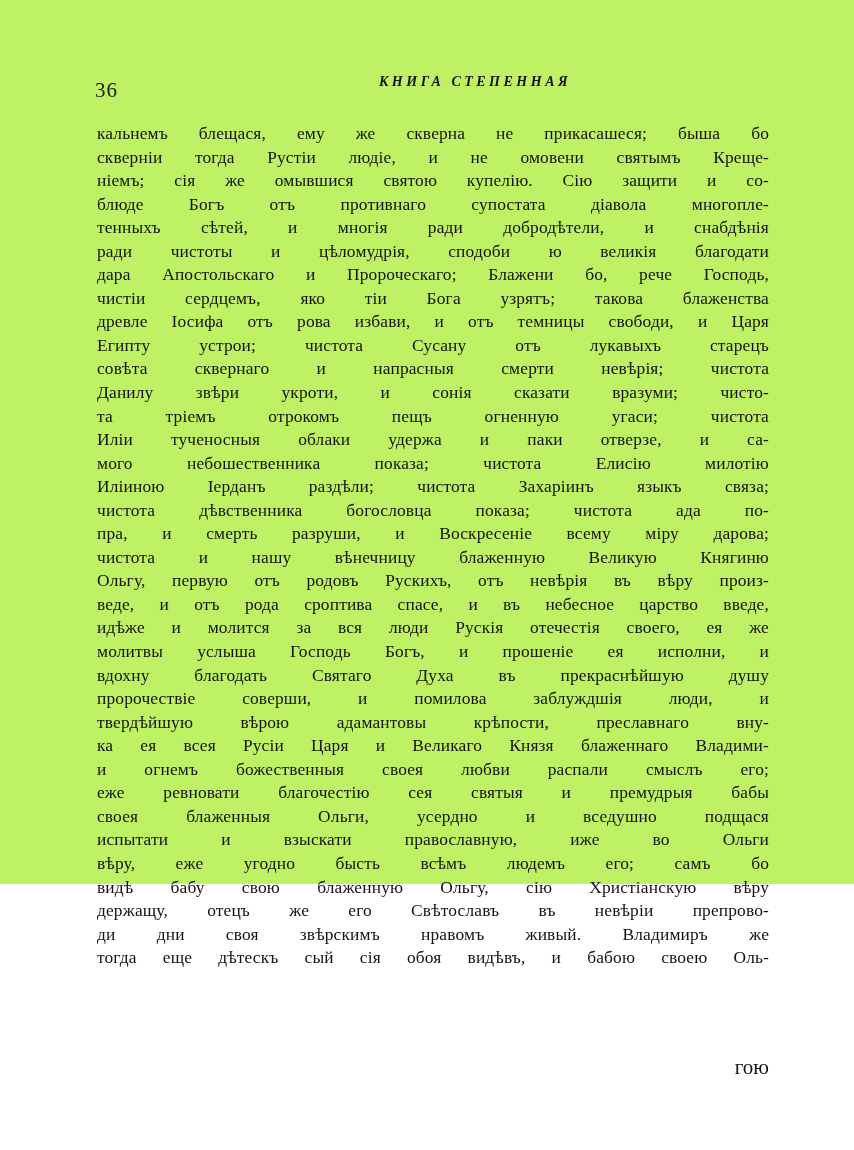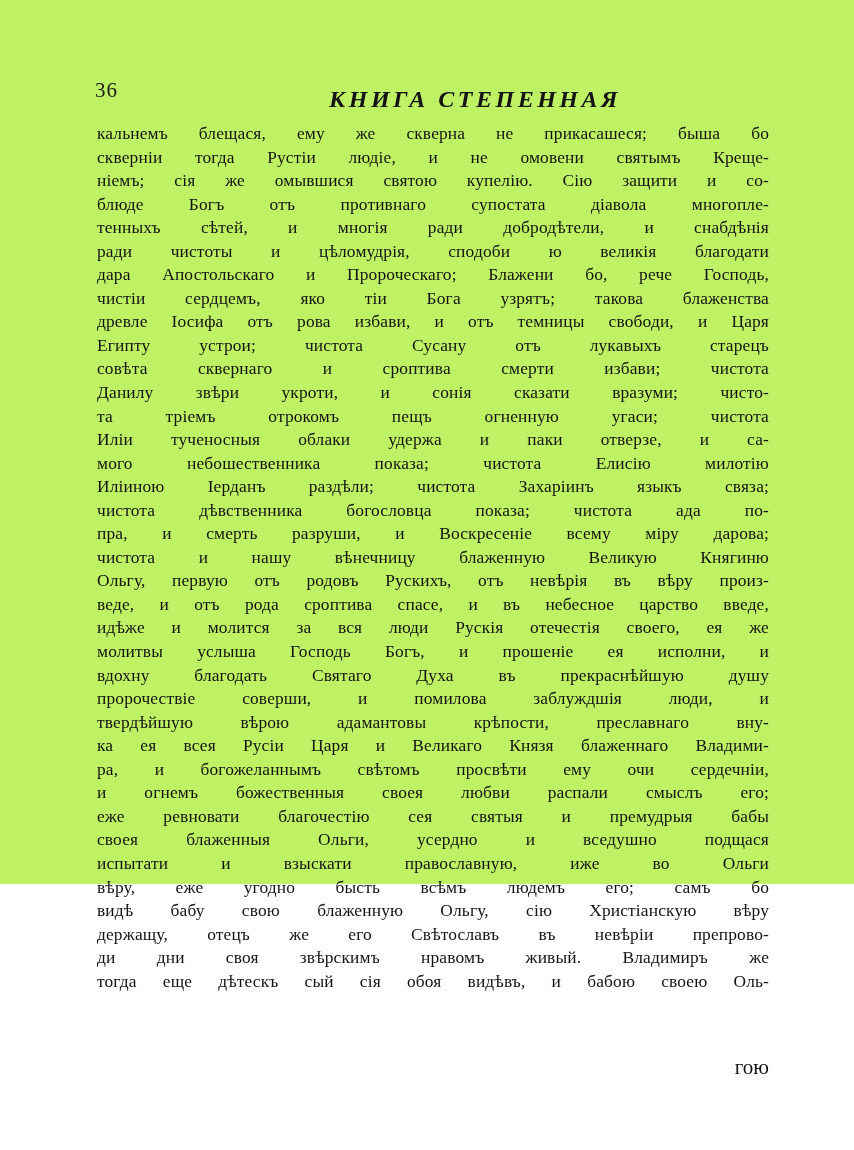--- a/index.html
+++ b/index.html
@@ -38,27 +38,26 @@
     letter-spacing: 1px;
     color: #1b1b1b;
     font-family: "Liberation Serif", serif;
   }
   .running-title {
     position: absolute;
     left: 100px;
     top: 0px;
     width: 560px;
     text-align: center;
-    font-size: 24px;
+    font-size: 14px;
     font-style: italic;
     font-weight: bold;
     letter-spacing: 3.5px;
     color: #141414;
     font-family: "Liberation Serif", serif;
-    margin-top: 12px;
   }
   .body-text {
     position: absolute;
     left: 97px;
     top: 122px;
     width: 672px;
     font-size: 17.4px;
     line-height: 23.55px;
     color: #131313;
     letter-spacing: 0.15px;
@@ -97,38 +96,37 @@
     <span class="line spread">кальнемъ блещася, ему же скверна не прикасашеся; быша бо</span>
     <span class="line spread">сквернiи тогда Рустiи людiе, и не омовени святымъ Креще-</span>
     <span class="line spread">нiемъ; сiя же омывшися святою купелiю. Сiю защити и со-</span>
     <span class="line spread">блюде Богъ отъ противнаго супостата дiавола многопле-</span>
     <span class="line spread">тенныхъ сѣтей, и многiя ради добродѣтели, и снабдѣнiя</span>
     <span class="line spread">ради чистоты и цѣломудрiя, сподоби ю великiя благодати</span>
     <span class="line spread">дара Апостольскаго и Пророческаго; Блажени бо, рече Господь,</span>
     <span class="line spread">чистiи сердцемъ, яко тiи Бога узрятъ; такова блаженства</span>
     <span class="line spread">древле Iосифа отъ рова избави, и отъ темницы свободи, и Царя</span>
     <span class="line spread">Египту устрои; чистота Сусану отъ лукавыхъ старецъ</span>
-    <span class="line spread">совѣта сквернаго и сроптива смерти избави; чистота</span>
+    <span class="line spread">совѣта сквернаго и напрасныя смерти невѣрiя; чистота</span>
     <span class="line spread">Данилу звѣри укроти, и сонiя сказати вразуми; чисто-</span>
     <span class="line spread">та трiемъ отрокомъ пещъ огненную угаси; чистота</span>
     <span class="line spread">Илiи тученосныя облаки удержа и паки отверзе, и са-</span>
     <span class="line spread">мого небошественника показа; чистота Елисiю милотiю</span>
     <span class="line spread">Илiиною Iерданъ раздѣли; чистота Захарiинъ языкъ связа;</span>
     <span class="line spread">чистота дѣвственника богословца показа; чистота ада по-</span>
     <span class="line spread">пра, и смерть разруши, и Воскресенiе всему мiру дарова;</span>
     <span class="line spread">чистота и нашу вѣнечницу блаженную Великую Княгиню</span>
     <span class="line spread">Ольгу, первую отъ родовъ Рускихъ, отъ невѣрiя въ вѣру произ-</span>
     <span class="line spread">веде, и отъ рода сроптива спасе, и въ небесное царство введе,</span>
     <span class="line spread">идѣже и молится за вся люди Рускiя отечестiя своего, ея же</span>
     <span class="line spread">молитвы услыша Господь Богъ, и прошенiе ея исполни, и</span>
     <span class="line spread">вдохну благодать Святаго Духа въ прекраснѣйшую душу</span>
     <span class="line spread">пророчествiе соверши, и помилова заблуждшiя люди, и</span>
     <span class="line spread">твердѣйшую вѣрою адамантовы крѣпости, преславнаго вну-</span>
     <span class="line spread">ка ея всея Русiи Царя и Великаго Князя блаженнаго Владими-</span>
-    <span class="line spread">ра, и богожеланнымъ свѣтомъ просвѣти ему очи сердечнiи,</span>
     <span class="line spread">и огнемъ божественныя своея любви распали смыслъ его;</span>
     <span class="line spread">еже ревновати благочестiю сея святыя и премудрыя бабы</span>
     <span class="line spread">своея блаженныя Ольги, усердно и вседушно подщася</span>
     <span class="line spread">испытати и взыскати православную, иже во Ольги</span>
     <span class="line spread">вѣру, еже угодно бысть всѣмъ людемъ его; самъ бо</span>
     <span class="line spread">видѣ бабу свою блаженную Ольгу, сiю Христiанскую вѣру</span>
     <span class="line spread">держащу, отецъ же его Свѣтославъ въ невѣрiи препрово-</span>
     <span class="line spread">ди дни своя звѣрскимъ нравомъ живый. Владимиръ же</span>
     <span class="line spread">тогда еще дѣтескъ сый сiя обоя видѣвъ, и бабою своею Оль-</span>
   </div>

